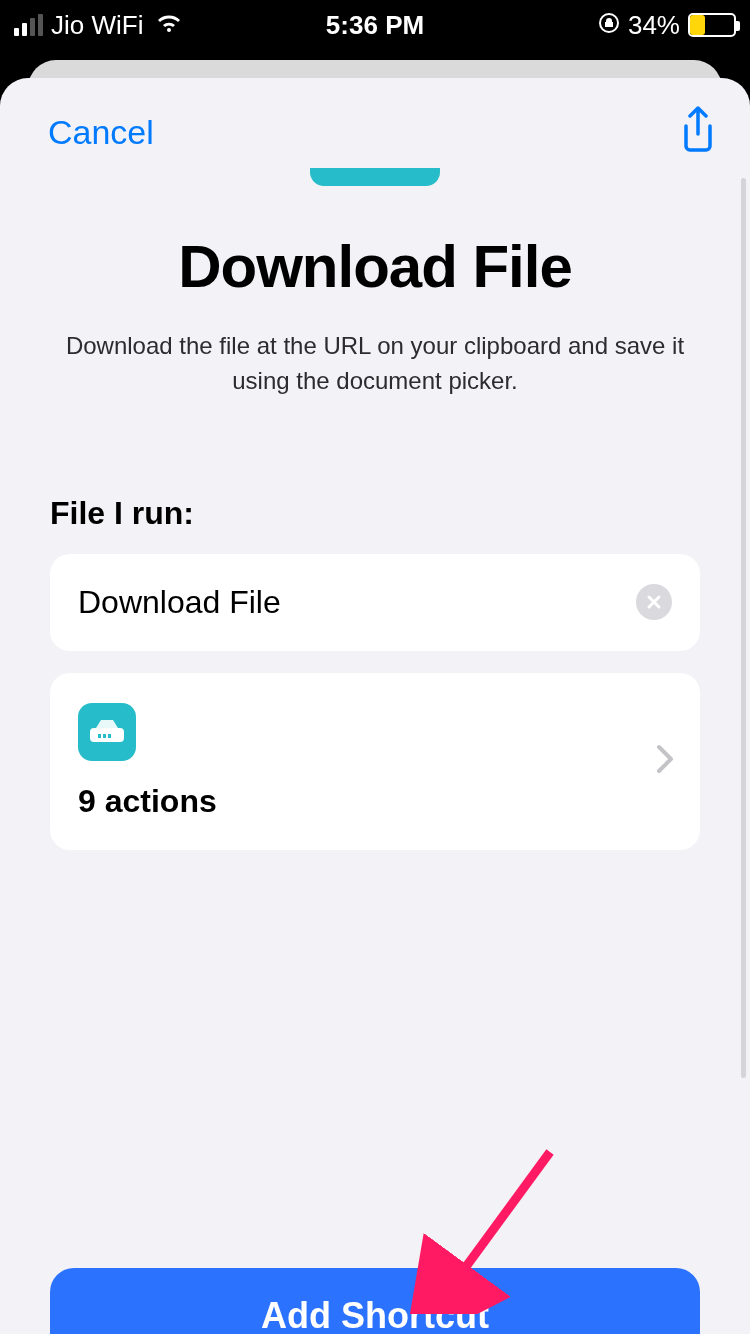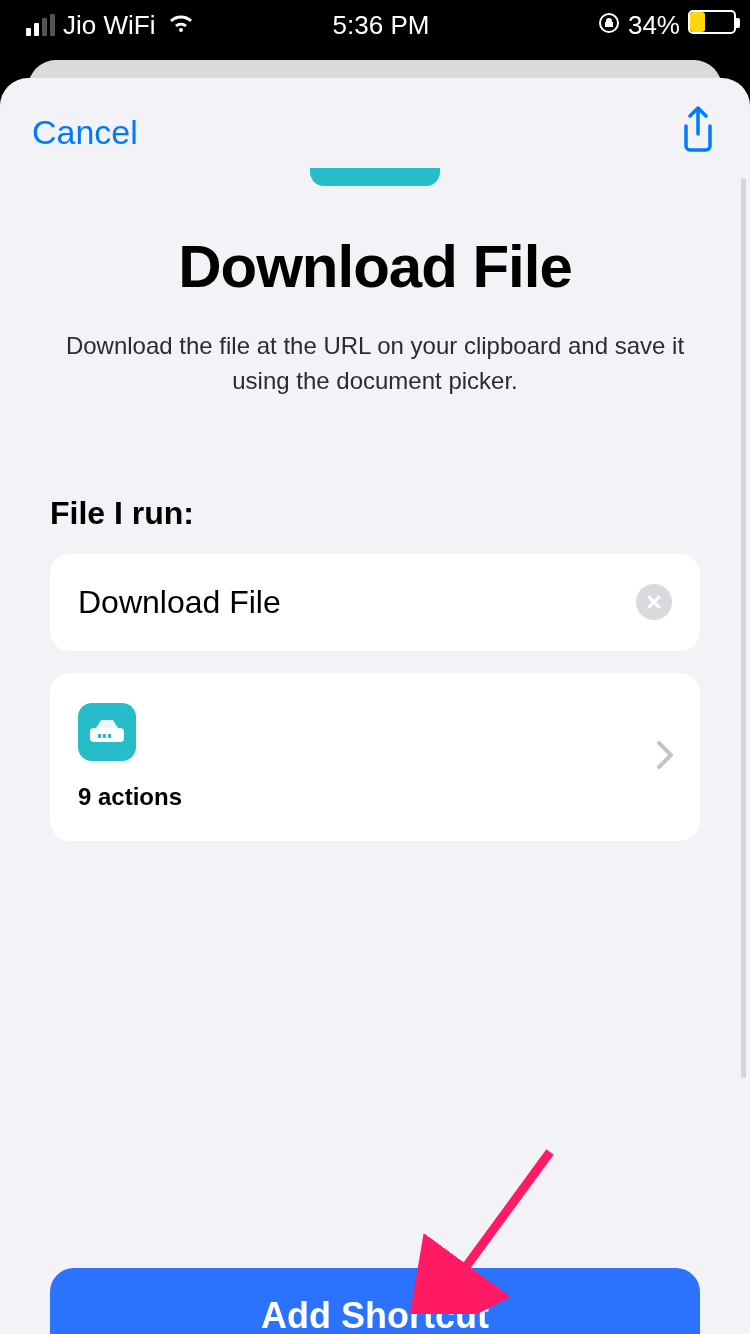--- a/index.html
+++ b/index.html
@@ -1,48 +1,48 @@
 <!DOCTYPE html>
 <html><head>
 <meta charset="utf-8">
 <style>
   * { box-sizing: border-box; margin: 0; padding: 0; }
   html, body { width: 750px; height: 1334px; font-family: -apple-system, "Helvetica Neue", Arial, sans-serif; background: #000; overflow: hidden; }
   .device { width: 750px; height: 1334px; position: relative; background: #000; }
   
-  .status-bar { position: absolute; top: 0; left: 12px; right: 0; height: 50px; background: #000; color: #fff; display: flex; align-items: center; padding: 0 14px; font-size: 26px; font-weight: 500; }
+  .status-bar { position: absolute; top: 0; left: 0; right: 0; height: 50px; background: #000; color: #fff; display: flex; align-items: center; padding: 0 14px; font-size: 26px; font-weight: 500; }
   .status-left { display: flex; align-items: center; gap: 8px; }
   .signal-bars { display: flex; align-items: flex-end; gap: 3px; height: 22px; }
   .signal-bars span { background: #fff; width: 5px; border-radius: 1px; }
   .signal-bars span.dim { background: #555; }
   .wifi-icon { margin-left: 4px; }
-  .status-center { position: absolute; left: 50%; transform: translateX(-50%); font-weight: 400; }
-  .status-right { margin-left: auto; display: flex; align-items: flex-start; gap: 8px; }
+  .status-center { position: absolute; left: 50%; transform: translateX(-50%); font-weight: 700; }
+  .status-right { margin-left: auto; display: flex; align-items: center; gap: 8px; }
   .battery { width: 48px; height: 24px; border: 2px solid #fff; border-radius: 5px; position: relative; display: flex; align-items: center; }
   .battery::after { content: ""; position: absolute; right: -6px; top: 6px; width: 4px; height: 10px; background: #fff; border-radius: 0 2px 2px 0; }
   .battery-fill { height: 100%; background: #ffd60a; border-radius: 3px; }
   
   .sheet-back { position: absolute; top: 60px; left: 28px; right: 28px; height: 60px; background: #dadada; border-radius: 28px 28px 0 0; }
   
   .sheet { position: absolute; top: 78px; left: 0; right: 0; bottom: 0; background: #f2f2f7; border-radius: 28px 28px 0 0; overflow: hidden; }
-  .nav { display: flex; justify-content: space-between; align-items: center; padding: 28px 32px 10px 32px; }
+  .nav { display: flex; justify-content: space-between; align-items: center; padding: 28px 32px 10px 48px; }
   .nav .cancel { color: #007aff; font-size: 34px; font-weight: 400; }
   .nav .share { color: #007aff; }
   .content { padding: 0 50px; position: relative; height: 100%; }
   .pill { width: 130px; height: 18px; background: #27bcc9; border-radius: 0 0 14px 14px; margin: 0 auto; }
   .title { font-size: 60px; font-weight: 800; text-align: center; margin-top: 46px; letter-spacing: -1px; }
   .subtitle { font-size: 24px; text-align: center; color: #2c2c2e; margin-top: 28px; line-height: 1.45; padding: 0 4px; }
   .section-label { font-size: 32px; font-weight: 700; margin-top: 96px; }
   .section-label.do { margin-top: 58px; }
   .card { background: #fff; border-radius: 20px; margin-top: 22px; padding: 30px 28px; position: relative; display: flex; align-items: center; }
   .card .name { font-size: 32px; color: #000; flex: 1; }
   .clear-btn { width: 36px; height: 36px; border-radius: 50%; background: #d9d9de; border: none; display: flex; align-items: center; justify-content: center; color: #fff; }
   .do-card { background: #fff; border-radius: 20px; margin-top: 22px; padding: 30px 28px 30px 28px; position: relative; }
   .app-icon { width: 58px; height: 58px; background: #27bcc9; border-radius: 14px; display: flex; align-items: center; justify-content: center; }
-  .actions-count { font-size: 24px; font-weight: 700; margin-top: 22px; }
+  .actions-count { font-size: 32px; font-weight: 700; margin-top: 22px; }
   .chevron { position: absolute; right: 26px; top: 50%; transform: translateY(-50%); color: #c4c4c8; }
   .add-btn { position: absolute; left: 50px; right: 50px; bottom: 60px; height: 96px; background: #2b73ff; color: #fff; border: none; border-radius: 24px; font-size: 36px; font-weight: 600; }
   
   .arrow { position: absolute; pointer-events: none; }
   
   .scroll-ind { position: absolute; right: 4px; top: 100px; width: 5px; height: 900px; background: #b0b0b4; border-radius: 3px; opacity: .45; }
 </style>
 </head>
 <body>
 

